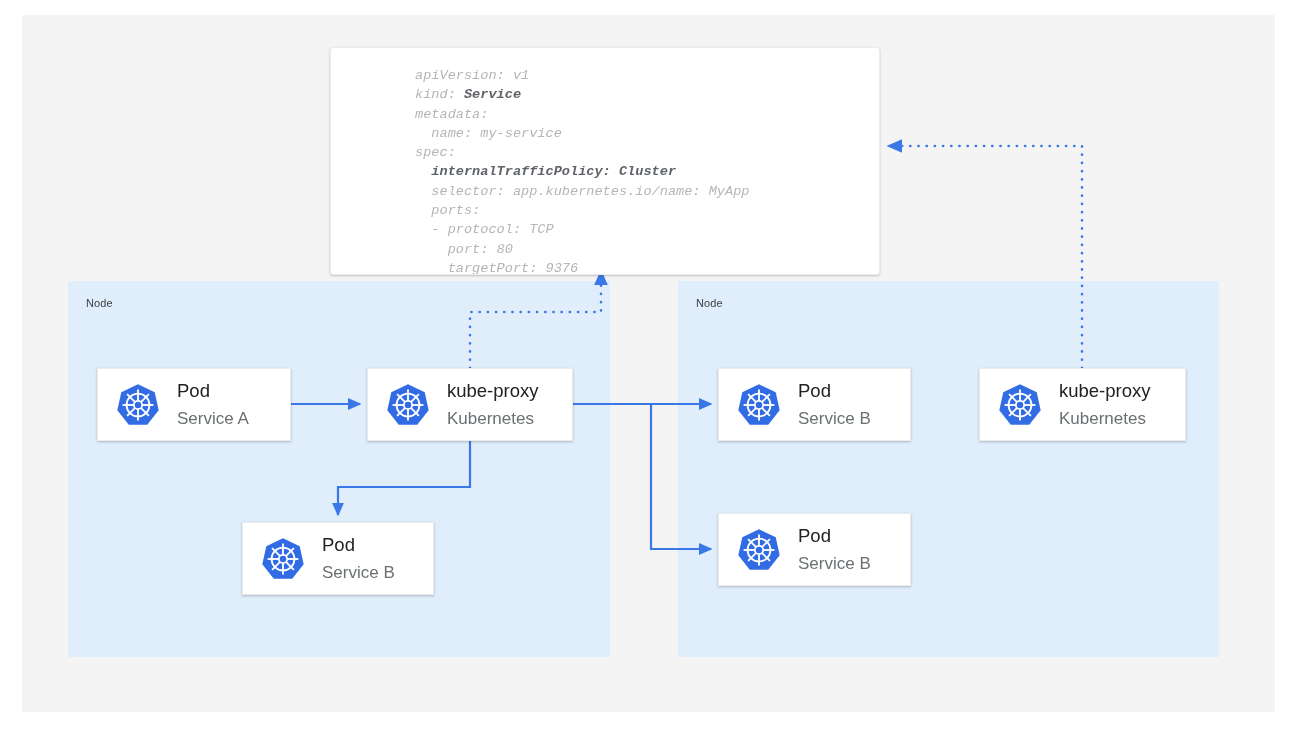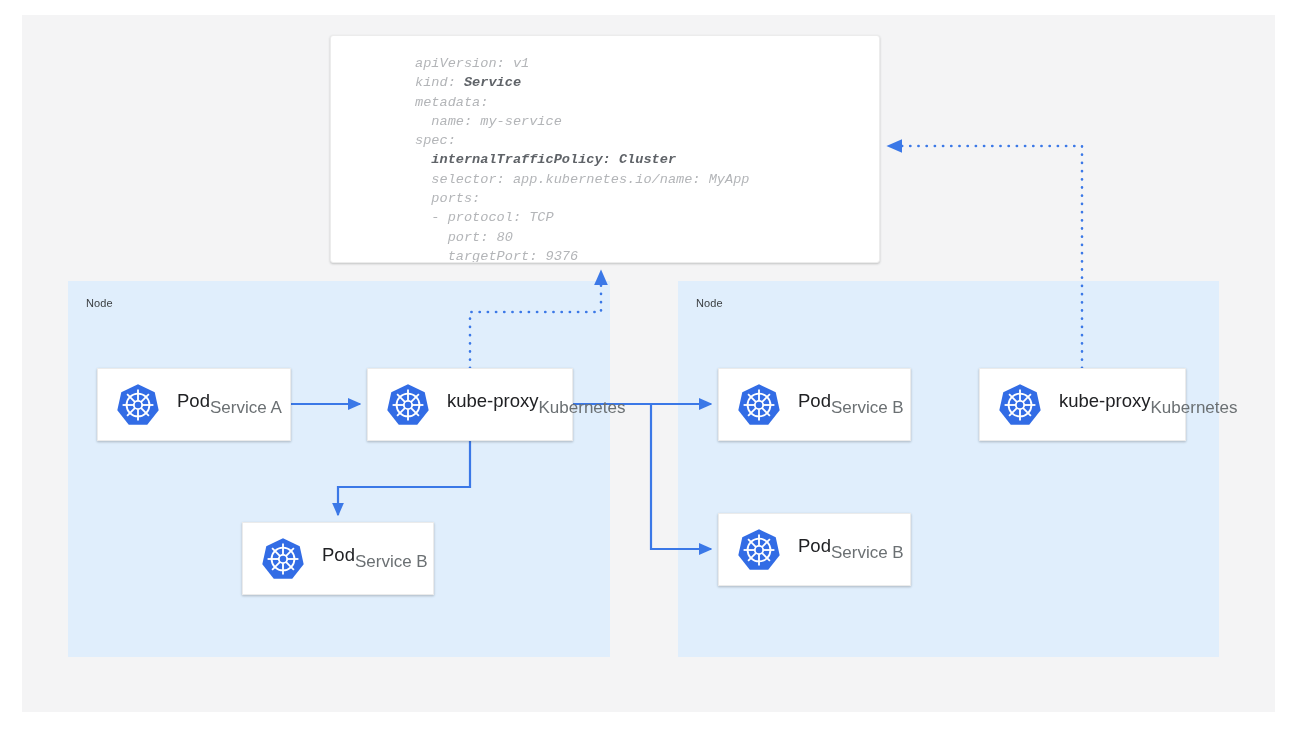--- a/index.html
+++ b/index.html
@@ -52,40 +52,40 @@
   .card .k8s-logo {
     flex: 0 0 auto;
     margin-left: 18px;
     width: 44px;
     height: 44px;
     display: block;
   }
   .card .card-text {
     margin-left: 17px;
     display: flex;
-    flex-direction: row;
+    flex-direction: column;
     justify-content: center;
     line-height: 1.18;
   }
   .card .card-title {
     font-size: 18.5px;
     color: #202124;
     white-space: nowrap;
   }
   .card .card-sub {
     font-size: 17px;
     color: #6b7073;
     white-space: nowrap;
     margin-top: 8px;
   }
   
   .code-block {
     position: absolute;
     left: 330px;
-    top: 35px;
+    top: 47px;
     width: 550px;
     height: 228px;
     background: #ffffff;
     border: 1px solid #ececec;
     border-radius: 3px;
     box-shadow: 0 1px 2px rgba(60,64,67,0.20), 0 1px 3px rgba(60,64,67,0.08);
     box-sizing: border-box;
     overflow: hidden;
   }
   .code-inner {

